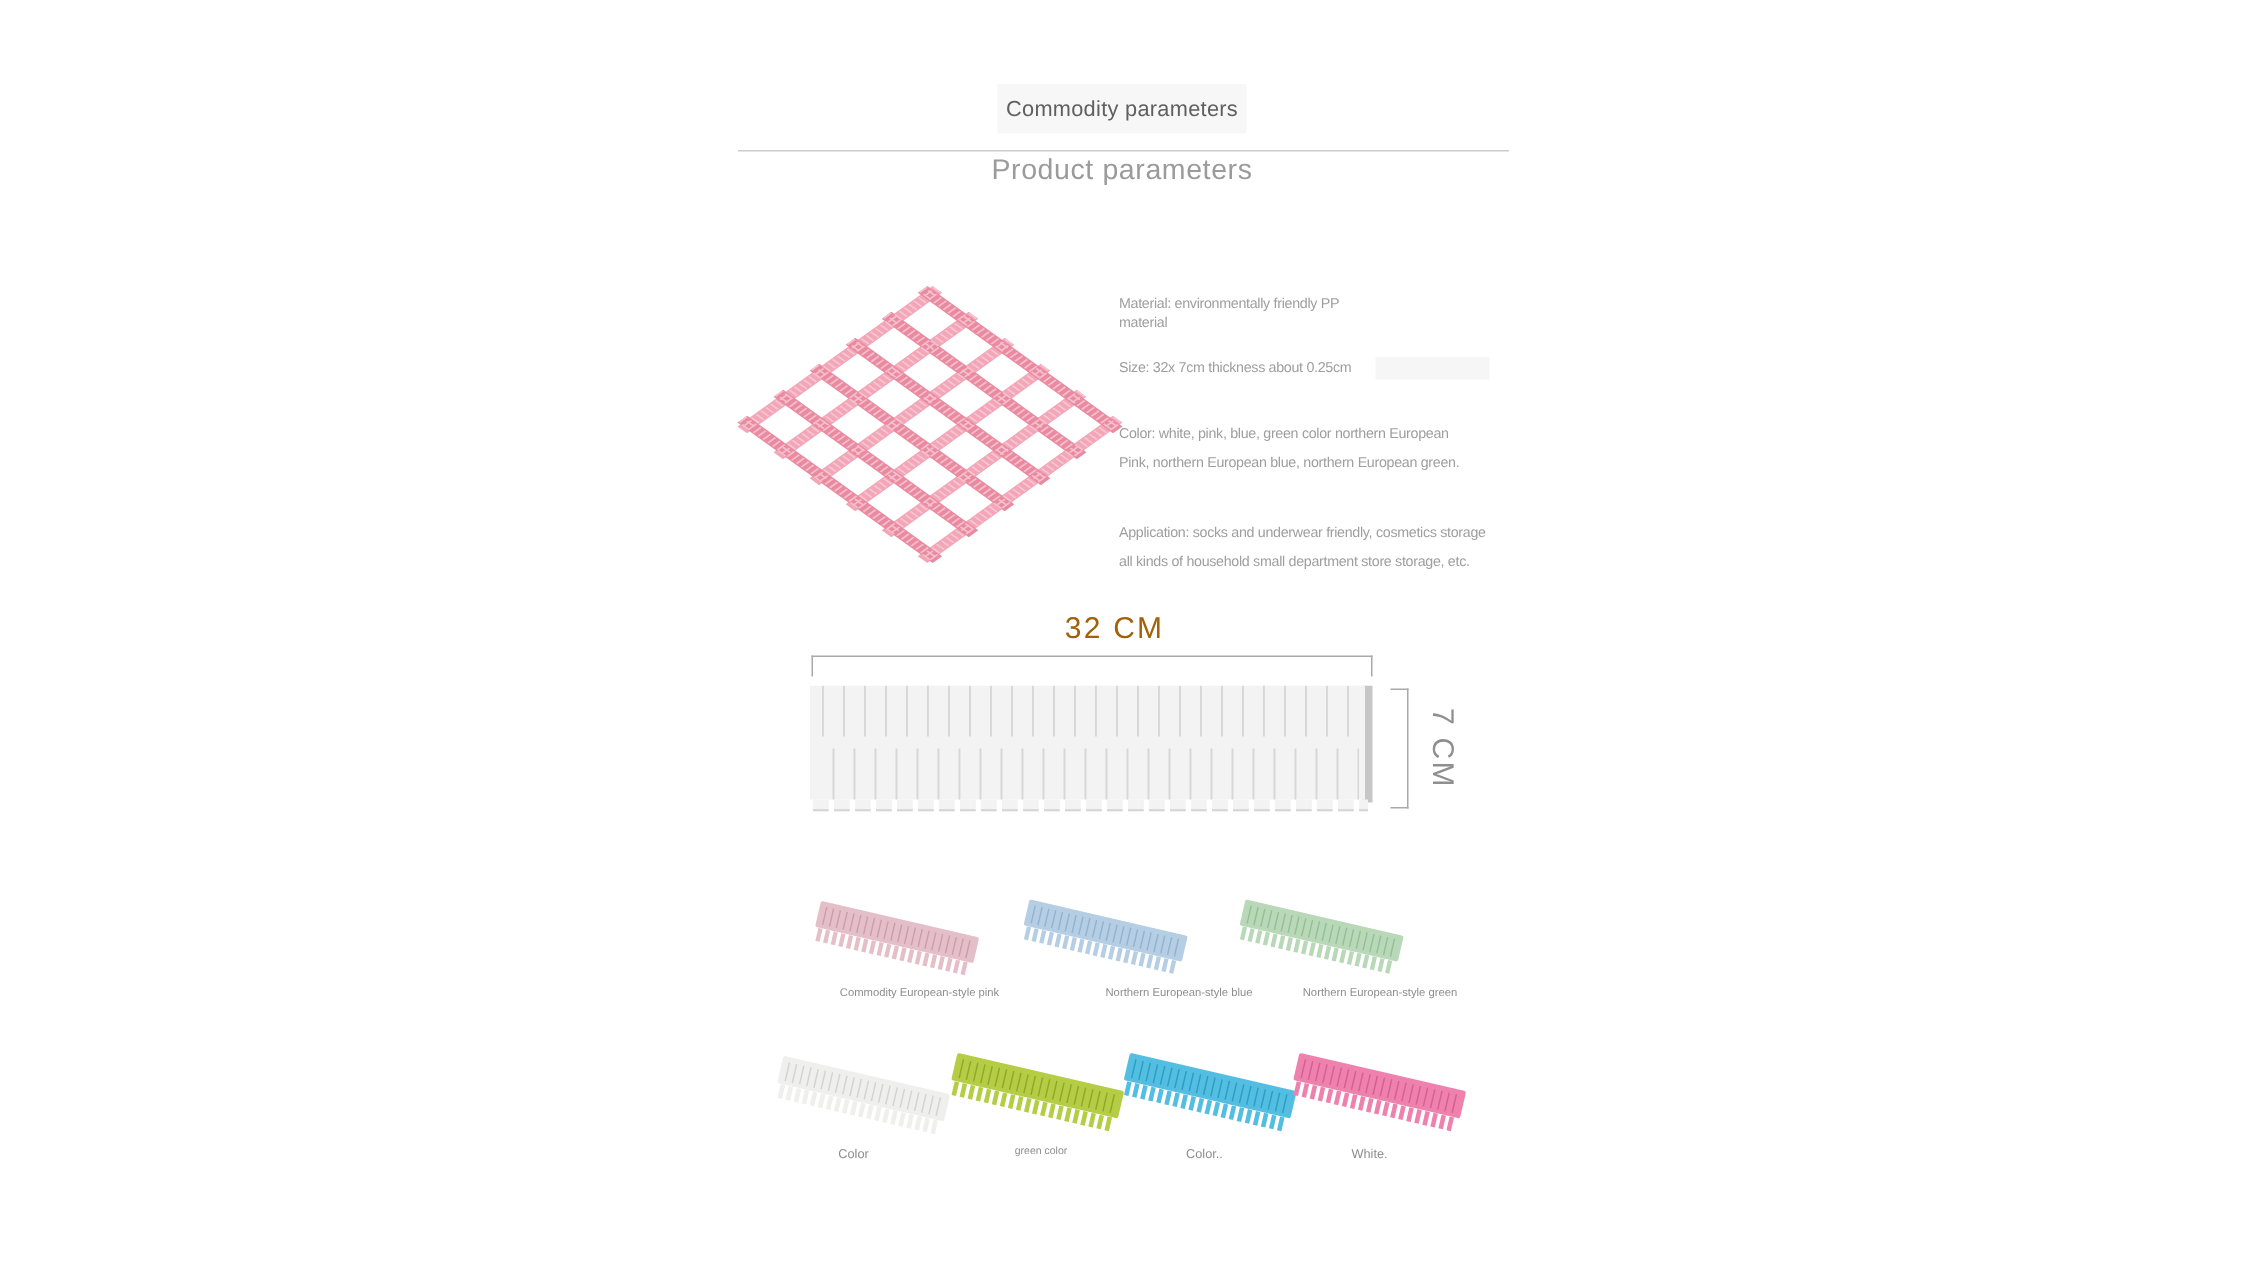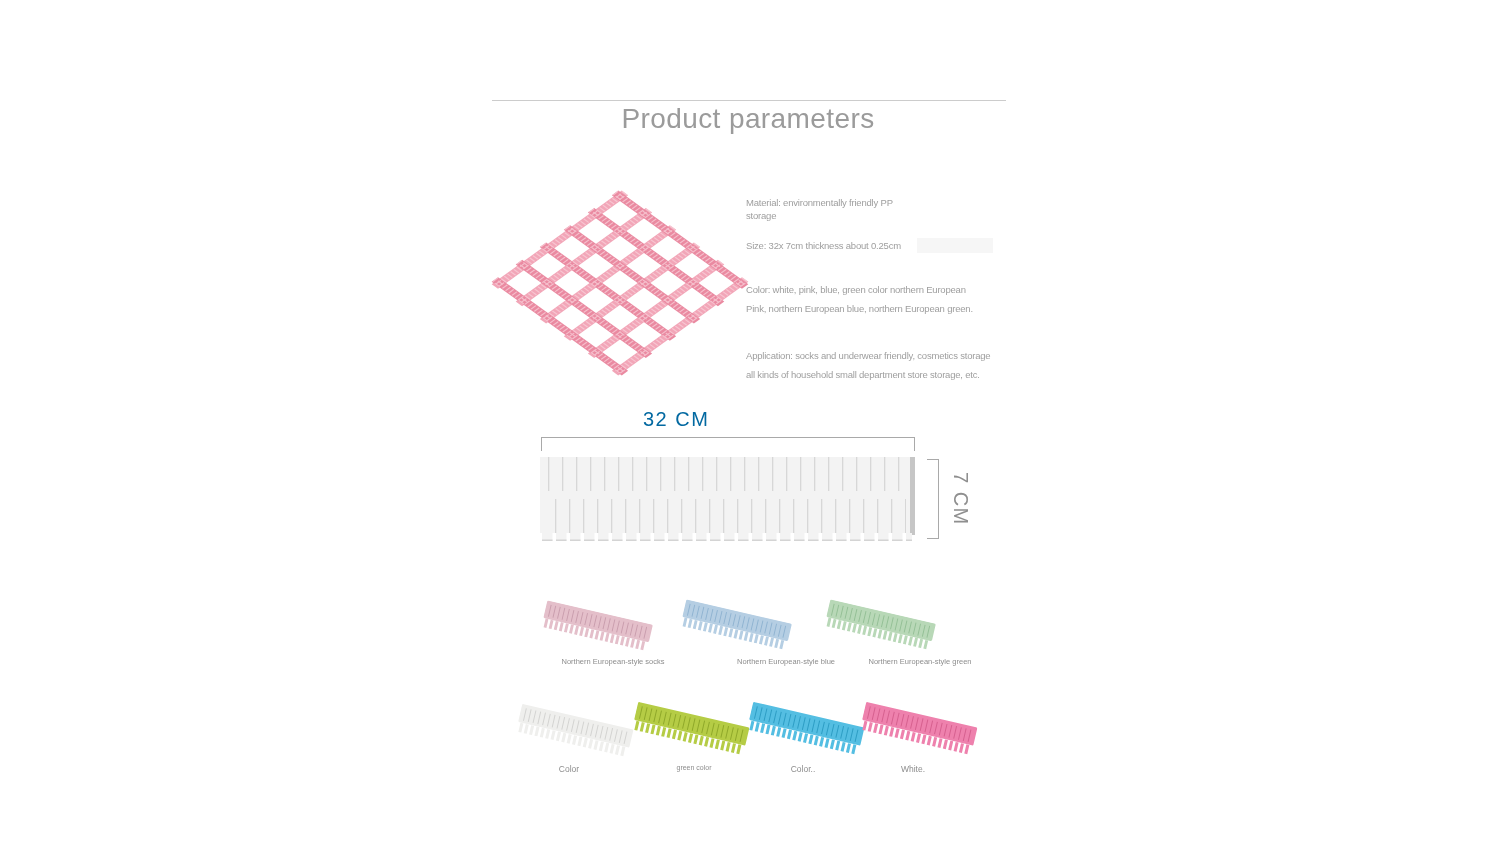--- a/index.html
+++ b/index.html
@@ -8,55 +8,56 @@
   .page { position:relative; width:1500px; height:844px; background:#ffffff; overflow:hidden; }
 
   .commodity-tag {
     position:absolute; left:665px; top:56px; width:166px; height:33px;
     background:#f7f7f7; color:#606060; font-size:14.5px;
     display:flex; align-items:center; justify-content:center; letter-spacing:.2px;
   }
   .divider-line { position:absolute; left:492px; top:100px; width:514px; height:0; border-top:1px solid #cccccc; }
   .page-title {
     position:absolute; left:592px; top:103px; width:312px; text-align:center;
-    font-size:28px; font-weight:300; color:#9b9b9b; letter-spacing:.4px;
+    font-size:19px; font-weight:300; color:#9b9b9b; letter-spacing:.4px;
   }
 
   .product-figure { position:absolute; left:498px; top:186px; width:244px; height:192px; }
   .product-figure svg { overflow:visible; }
 
   .specs { position:absolute; left:746px; top:196px; width:250px; color:#9e9e9e; font-size:9.5px; letter-spacing:-.2px; }
   .specs .ln { line-height:13px; }
   .specs .gap-s { margin-top:17px; }
   .specs .gap-m { margin-top:28px; }
   .specs .wide { line-height:19px; }
   .size-highlight { position:absolute; left:917px; top:238px; width:76px; height:15px; background:#f6f6f6; }
 
-  .dim-label-32 { position:absolute; left:643px; top:408px; width:200px; text-align:left;
-    font-size:20px; color:#0369a1; letter-spacing:1.5px; }
+  .dim-label-32 { position:absolute; left:643px; top:408px; width:200px; text-align:center;
+    font-size:20px; color:#a16207; letter-spacing:1.5px; }
   .bracket-top { position:absolute; left:541px; top:437px; width:374px; height:14px;
     border-top:1px solid #a9a9a9; border-left:1px solid #a9a9a9; border-right:1px solid #a9a9a9; }
   .strip-large { position:absolute; left:540px; top:457px; width:378px; height:84px; }
   .bracket-right { position:absolute; left:927px; top:459px; width:12px; height:80px;
     border-right:1px solid #a9a9a9; border-top:1px solid #a9a9a9; border-bottom:1px solid #a9a9a9; }
   .dim-label-7 { position:absolute; left:942px; top:459px; height:80px; width:30px;
     writing-mode:vertical-rl; text-align:center; font-size:20px; color:#8f8f8f; letter-spacing:1.5px; }
 
   .strip { position:absolute; transform:rotate(13deg); transform-origin:0 0; }
   .strip svg { display:block; }
   .variant-label { position:absolute; width:150px; text-align:center; color:#8d8d8d; }
   .lbl-r1 { font-size:7.5px; top:657px; }
   .lbl-r2 { font-size:8.5px; top:764px; width:120px; }
   .lbl-tiny { font-size:7px; }
 </style>
 </head>
 <body>
 
 <div class="page">
 
+  <div class="commodity-tag">Commodity parameters</div>
   <div class="divider-line"></div>
   <div class="page-title">Product parameters</div>
 
   <div class="product-figure">
     <svg width="244" height="192" viewBox="0 0 244 192" xmlns="http://www.w3.org/2000/svg">
       <g transform="translate(122,97) scale(1,0.72) rotate(45)">
         <g fill="#f2a6b8">
           <rect x="-89.5" y="-92" width="9" height="184"></rect>
           <rect x="-55.5" y="-92" width="9" height="184"></rect>
           <rect x="-21.5" y="-92" width="9" height="184"></rect>
@@ -85,21 +86,21 @@
           <line x1="17" y1="-92" x2="17" y2="92"></line>
           <line x1="51" y1="-92" x2="51" y2="92"></line>
           <line x1="85" y1="-92" x2="85" y2="92"></line>
         </g>
       </g>
     </svg>
   </div>
 
   <div class="specs">
     <div class="ln">Material: environmentally friendly PP</div>
-    <div class="ln">storage</div>
+    <div class="ln">material</div>
     <div class="ln gap-s">Size: 32x 7cm thickness about 0.25cm</div>
     <div class="wide gap-m">Color: white, pink, blue, green color northern European</div>
     <div class="wide">Pink, northern European blue, northern European green.</div>
     <div class="wide gap-m">Application: socks and underwear friendly, cosmetics storage</div>
     <div class="wide">all kinds of household small department store storage, etc.</div>
   </div>
   <div class="size-highlight"></div>
 
   <div class="dim-label-32">32 CM</div>
   <div class="bracket-top"></div>
@@ -130,21 +131,21 @@
       <line x1="3" y1="24.5" x2="115" y2="24.5" stroke-width="9.5" stroke-dasharray="3.1 2.5" stroke="#b5cee3"></line>
     </svg>
   </div>
   <div class="strip" style="left:830px; top:599px;">
     <svg width="112" height="28" viewBox="0 0 120 30" xmlns="http://www.w3.org/2000/svg">
       <rect x="0.5" y="0.5" width="116" height="19" rx="1.5" fill="#b8d8b7"></rect>
       <line x1="5" y1="10.5" x2="113" y2="10.5" stroke-width="13" stroke-dasharray="1 4" stroke="#93bf95"></line>
       <line x1="3" y1="24.5" x2="115" y2="24.5" stroke-width="9.5" stroke-dasharray="3.1 2.5" stroke="#b8d8b7"></line>
     </svg>
   </div>
-  <div class="variant-label lbl-r1" style="left:538px;">Northern European-style socks</div>
+  <div class="variant-label lbl-r1" style="left:538px;">Commodity European-style pink</div>
   <div class="variant-label lbl-r1" style="left:711px;">Northern European-style blue</div>
   <div class="variant-label lbl-r1" style="left:845px;">Northern European-style green</div>
 
   <div class="strip" style="left:522px; top:703px;">
     <svg width="118" height="30" viewBox="0 0 120 30" xmlns="http://www.w3.org/2000/svg">
       <rect x="0.5" y="0.5" width="116" height="19" rx="1.5" fill="#efefed"></rect>
       <line x1="5" y1="10.5" x2="113" y2="10.5" stroke-width="13" stroke-dasharray="1 4" stroke="#d3d3d1"></line>
       <line x1="3" y1="24.5" x2="115" y2="24.5" stroke-width="9.5" stroke-dasharray="3.1 2.5" stroke="#efefed"></line>
     </svg>
   </div>

